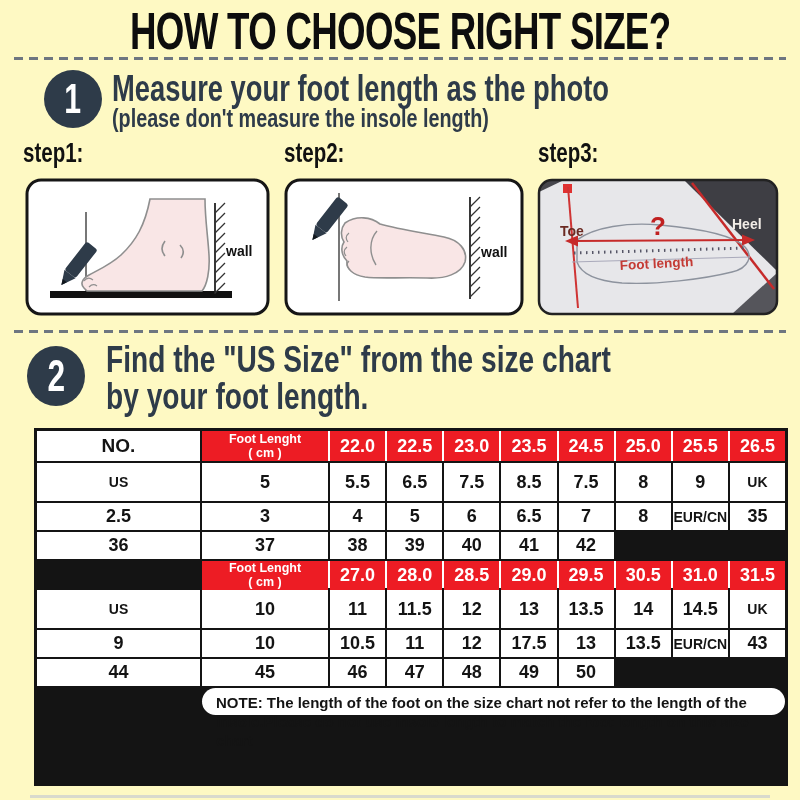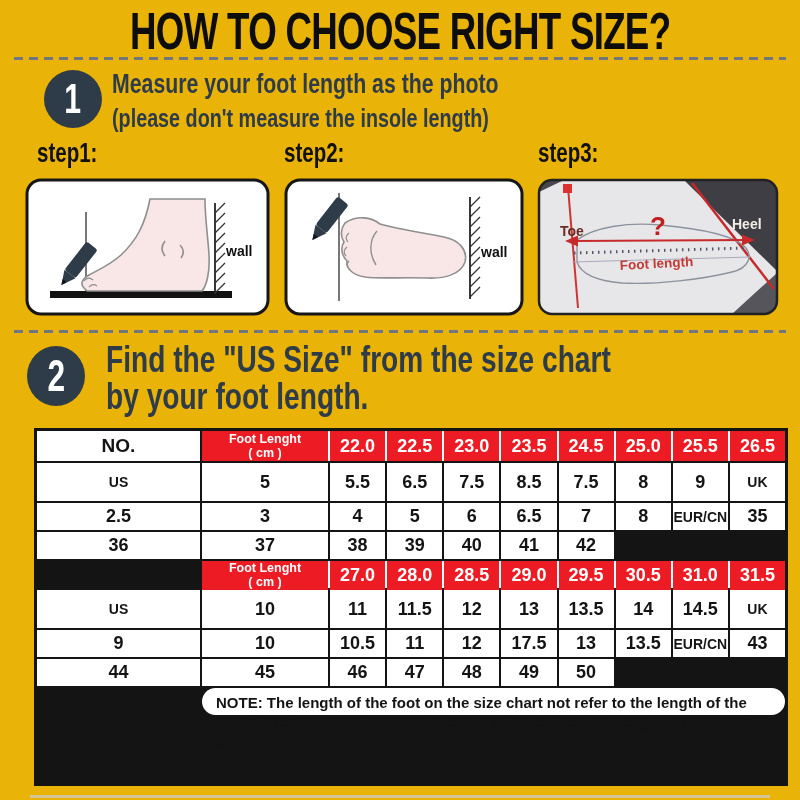--- a/index.html
+++ b/index.html
@@ -1,41 +1,41 @@
 <!DOCTYPE html>
 <html><head>
 <meta charset="utf-8">
 <style>
   html,body{margin:0;padding:0;background:#fff;}
-  #frame{position:relative;width:800px;height:800px;background:#eab308;overflow:hidden;
+  #frame{position:relative;width:800px;height:800px;background:#fef9c3;overflow:hidden;
          font-family:"Liberation Sans", sans-serif;}
   .cond{display:inline-block;transform:scaleX(0.76);transform-origin:left center;white-space:nowrap;}
   .cond-c{display:inline-block;transform:scaleX(0.72);transform-origin:center center;white-space:nowrap;}
 
   #page-title-wrap{position:absolute;left:0;top:2px;width:800px;text-align:center;}
   #page-title-wrap .cond-c{font-size:51px;font-weight:bold;letter-spacing:-1px;color:#0d0d0d;}
 
   .dashed-divider{position:absolute;left:14px;width:772px;height:3px;
     background:repeating-linear-gradient(90deg,#6e7680 0 9px,transparent 9px 15px);}
   #divider-1{top:57px;}
   #divider-2{top:330px;}
 
   .badge{position:absolute;border-radius:50%;background:#2e3b49;color:#fff;
          display:flex;align-items:center;justify-content:center;font-weight:bold;}
   #badge-1{left:44px;top:70px;width:58px;height:58px;font-size:42px;}
   #badge-2{left:27px;top:346px;width:58px;height:60px;font-size:44px;}
 
   .slate{color:#2e3b49;font-weight:bold;}
-  #heading-1{position:absolute;left:112px;top:68px;font-size:28px;}
+  #heading-1{position:absolute;left:112px;top:68px;font-size:36px;}
   #subheading-1{position:absolute;left:112px;top:103px;font-size:26px;}
   #heading-2a{position:absolute;left:106px;top:339px;font-size:37px;}
   #heading-2b{position:absolute;left:106px;top:376px;font-size:37px;}
 
   .step-label{position:absolute;top:138px;font-size:27px;font-weight:bold;color:#111;}
-  #step1-label{left:37px;} #step2-label{left:284px;} #step3-label{left:538px;}
+  #step1-label{left:23px;} #step2-label{left:284px;} #step3-label{left:538px;}
 
   .step-box{position:absolute;top:177px;}
   #step1-figure{left:24px;} #step2-figure{left:283px;} #step3-figure{left:536px;}
 
   
   #size-chart{position:absolute;left:34px;top:428px;width:748px;
     display:grid;
     grid-template-columns:163px 126px repeat(8,1fr);
     grid-template-rows:30px 38px 27px 27px 27px 38px 27px 27px 27px 66px;
     gap:2px;background:#141414;border:3px solid #141414;}

